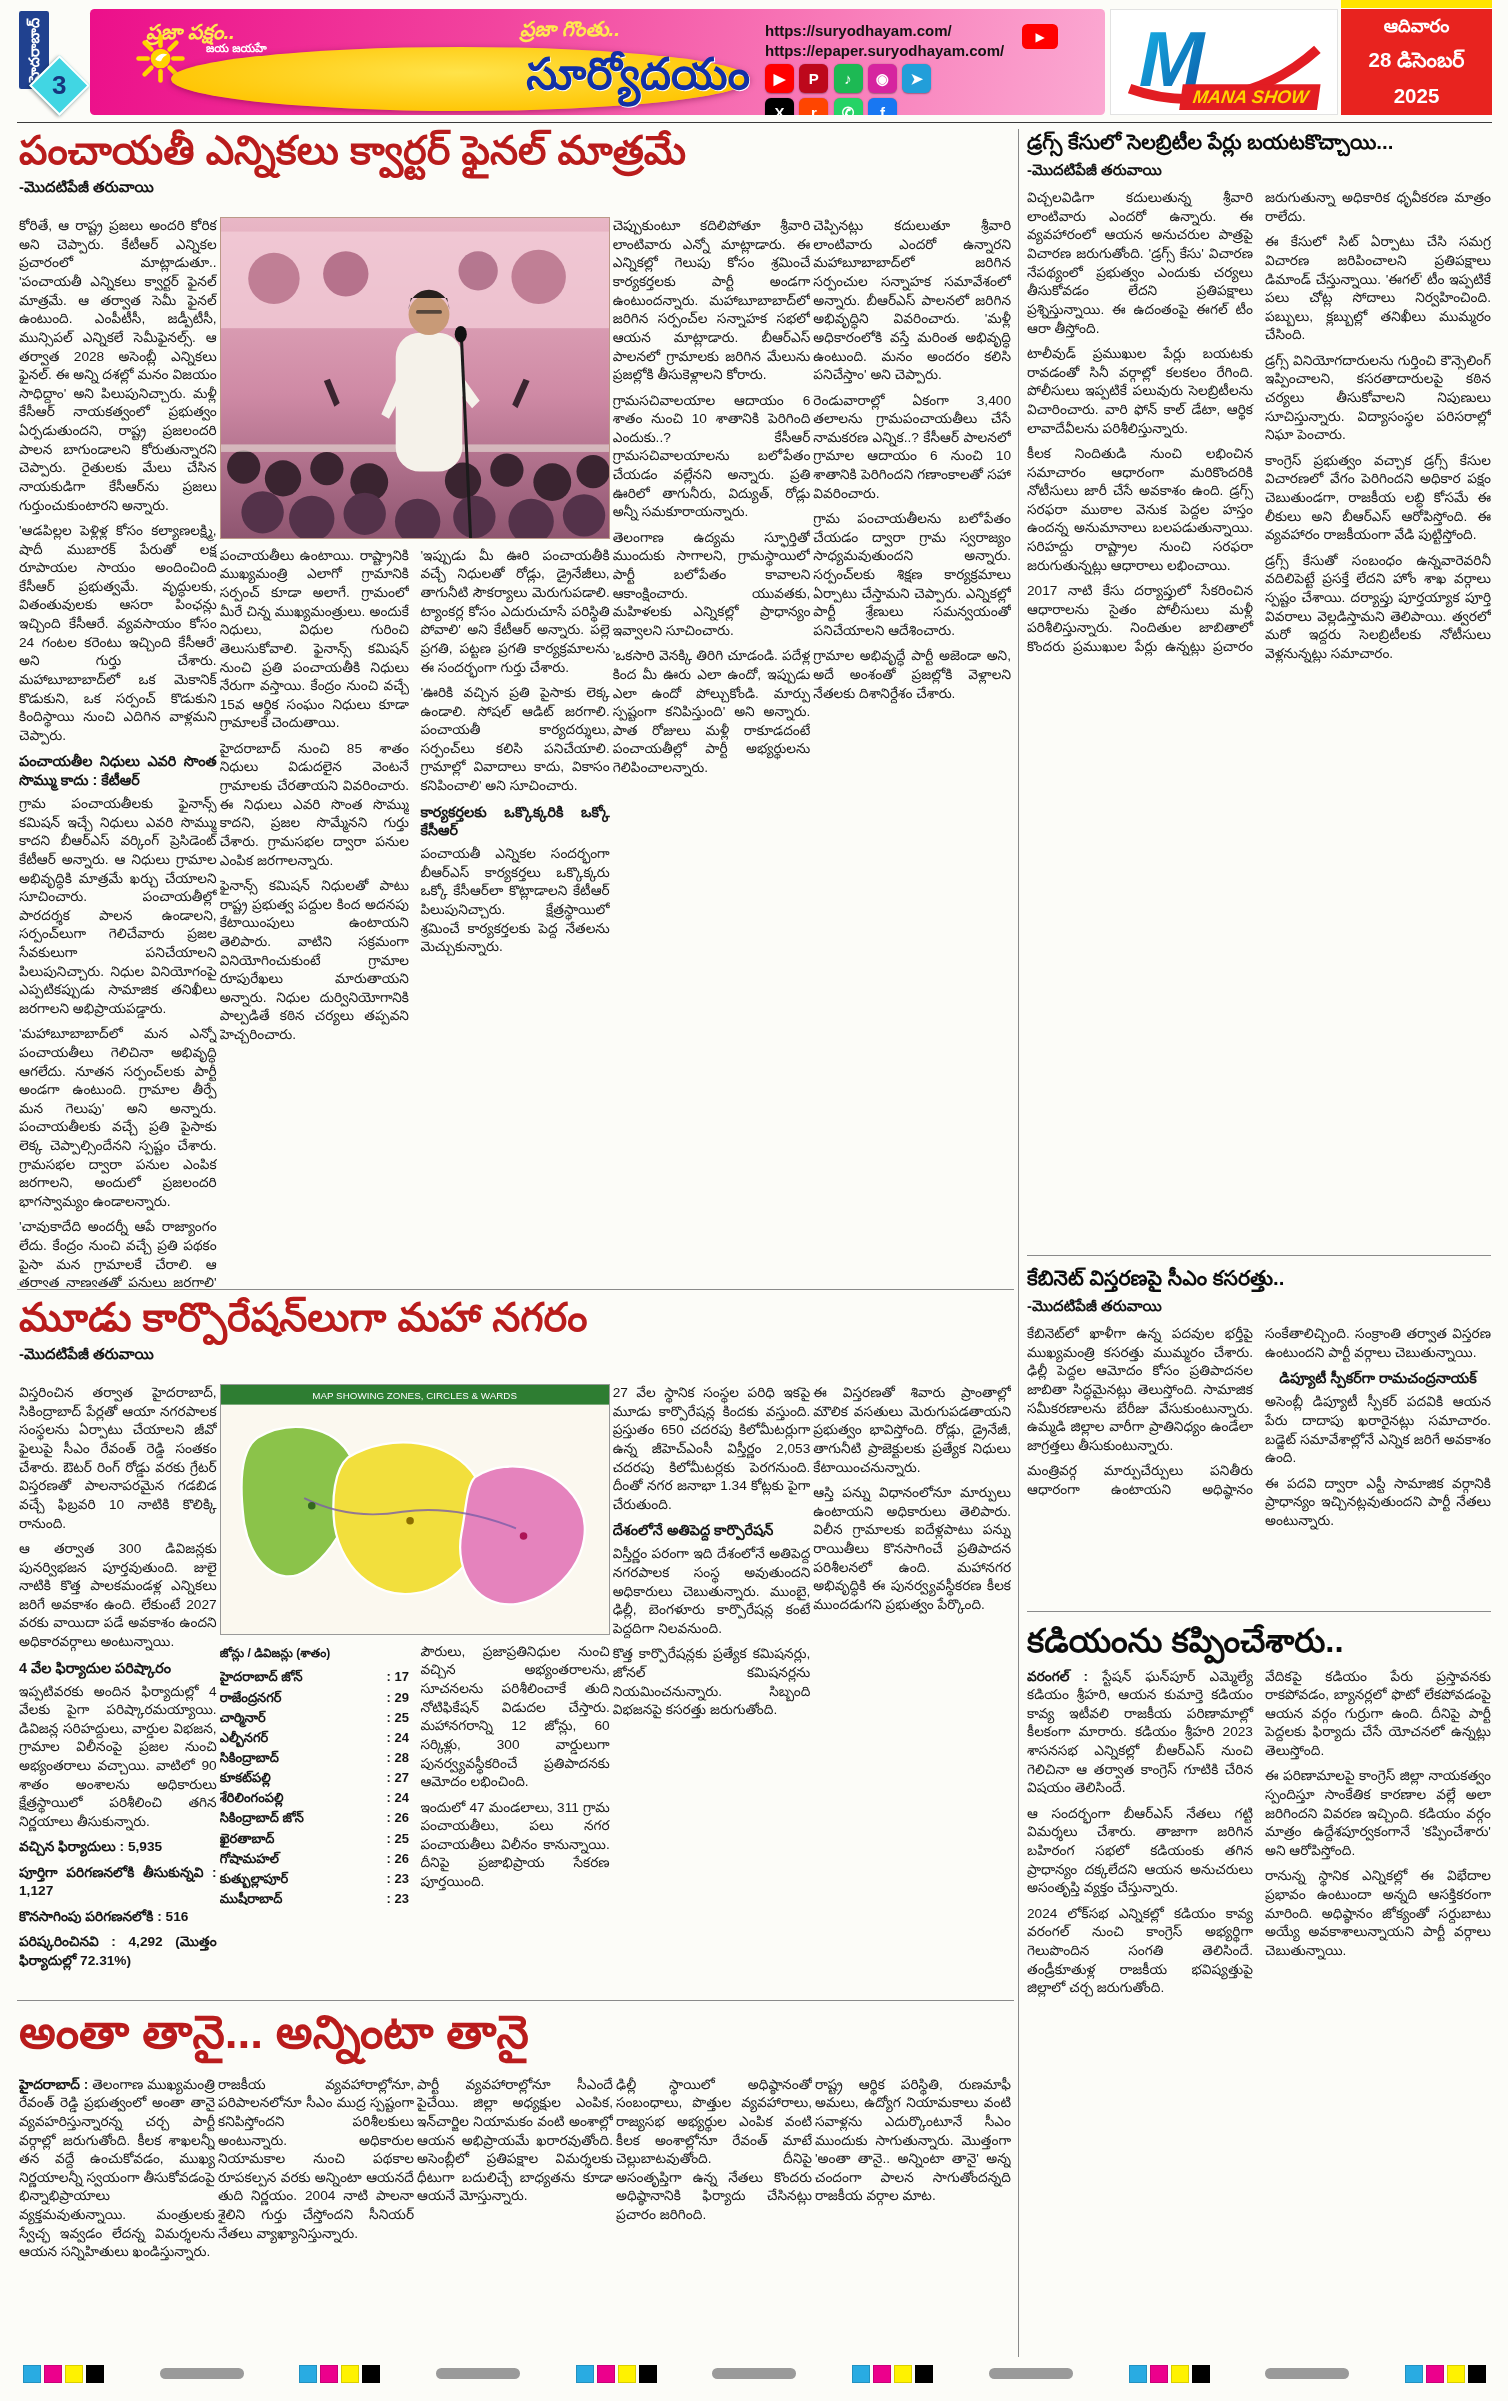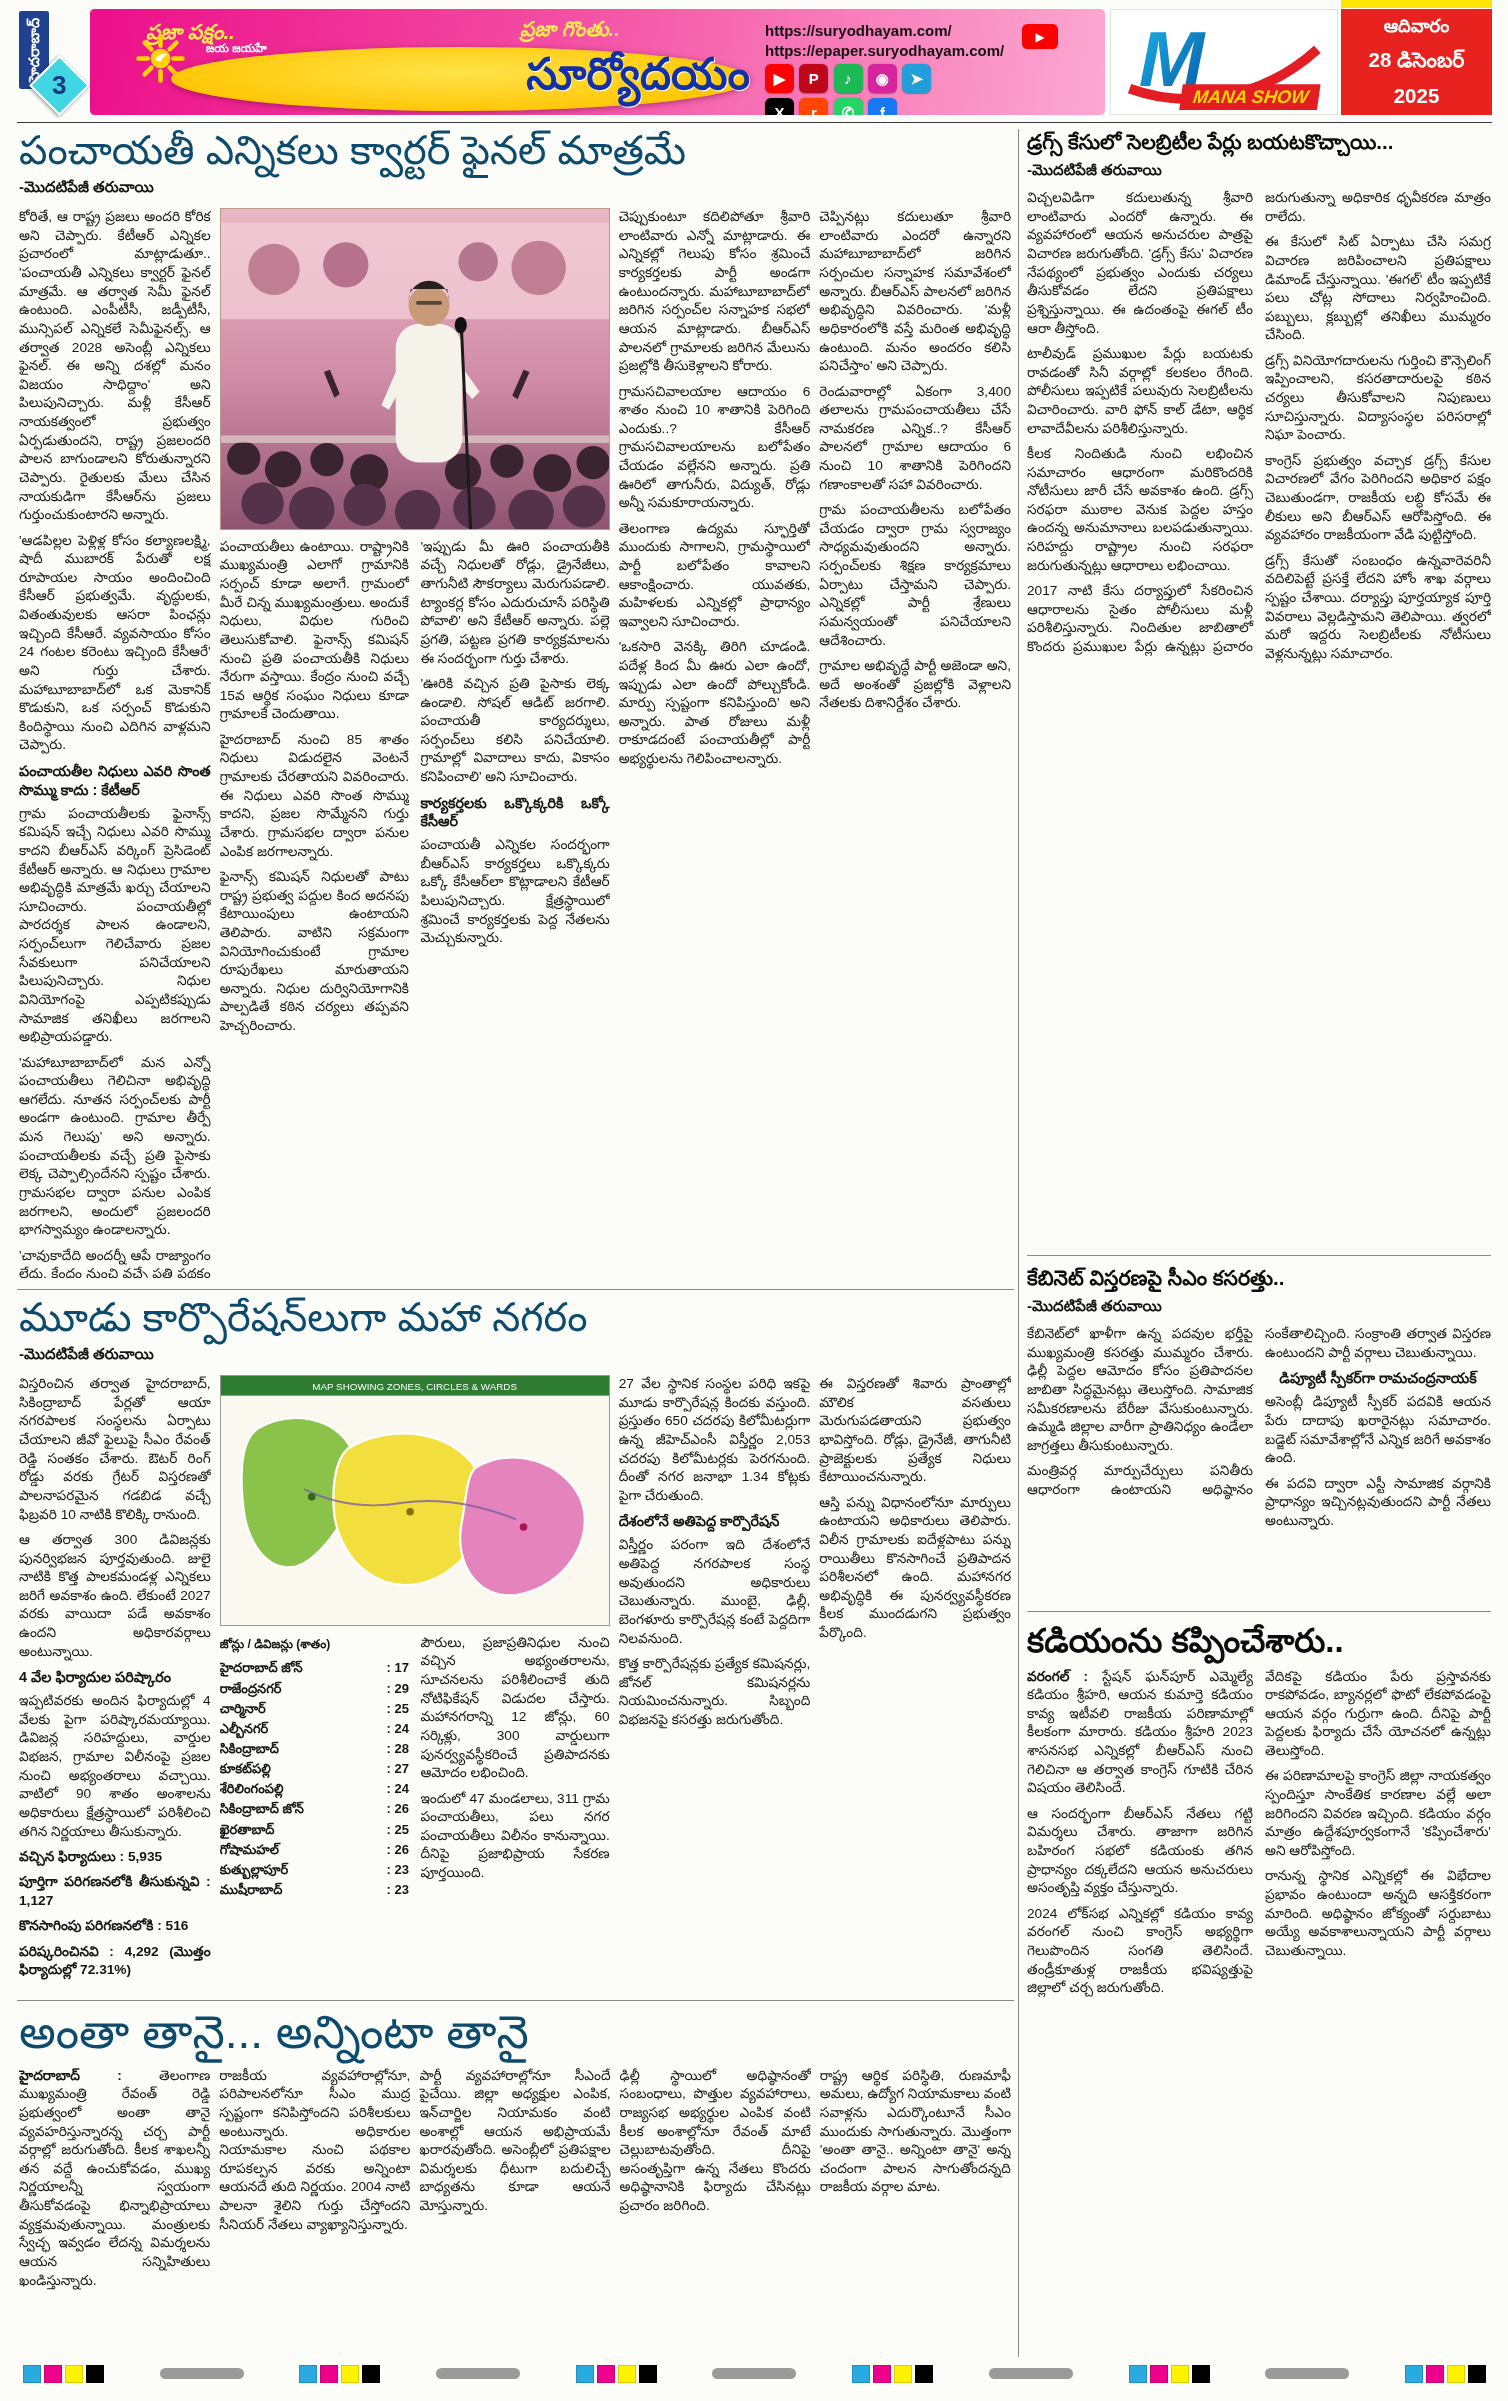--- a/index.html
+++ b/index.html
@@ -36,23 +36,23 @@
   .date-box .d1{font-size:18px}.date-box .d2{font-size:20.5px}.date-box .d3{font-size:20.5px}
   .top-strip{position:absolute;left:1341px;top:0;width:151px;height:7.6px;background:#ffe400}
   .header-rule{position:absolute;left:16.7px;width:1475px;top:122px;border-top:1.5px solid #3a3a3a}
 
   
   .v-divider{position:absolute;left:1018px;top:129px;height:2228px;border-left:0.8px solid #8a8a8a}
   .hrule{position:absolute;border-top:0.8px solid #8a8a8a}
 
   
   .art{position:absolute}
-  .headline{color:#0c4a6e;font-weight:normal;line-height:1.08}
+  .headline{color:#b91c1c;font-weight:bold;line-height:1.08}
   .byline{font-size:15px;font-weight:bold;margin-top:6px}
-  .cols{display:flex;gap:9px;margin-top:9px;overflow:hidden}
+  .cols{display:flex;gap:3px;margin-top:18px;overflow:hidden}
   .col{flex:1;min-width:0;overflow:hidden;text-align:justify}
   .col p,.sb-body p{font-size:13.7px;line-height:1.36;margin-bottom:6.8px}
   .col h4,.sb-body h4{font-size:14.4px;line-height:1.3;margin:5.3px 0}
   .stat{font-weight:bold}
   .mid{width:390px;flex:none;display:flex;flex-direction:column;min-width:0}
   .photo{height:322px;flex:none;border:0.8px solid #b98;overflow:hidden}
   .photo svg,.mapimg svg{display:block;width:100%;height:100%}
   .mid-cols{display:flex;gap:11.4px;flex:1;min-height:0;margin-top:7.6px;overflow:hidden}
   .mapimg{height:251px;flex:none;border:0.8px solid #999;overflow:hidden}
   .zlist-title{font-size:12px;font-weight:bold;margin:3px 0 4.6px}

